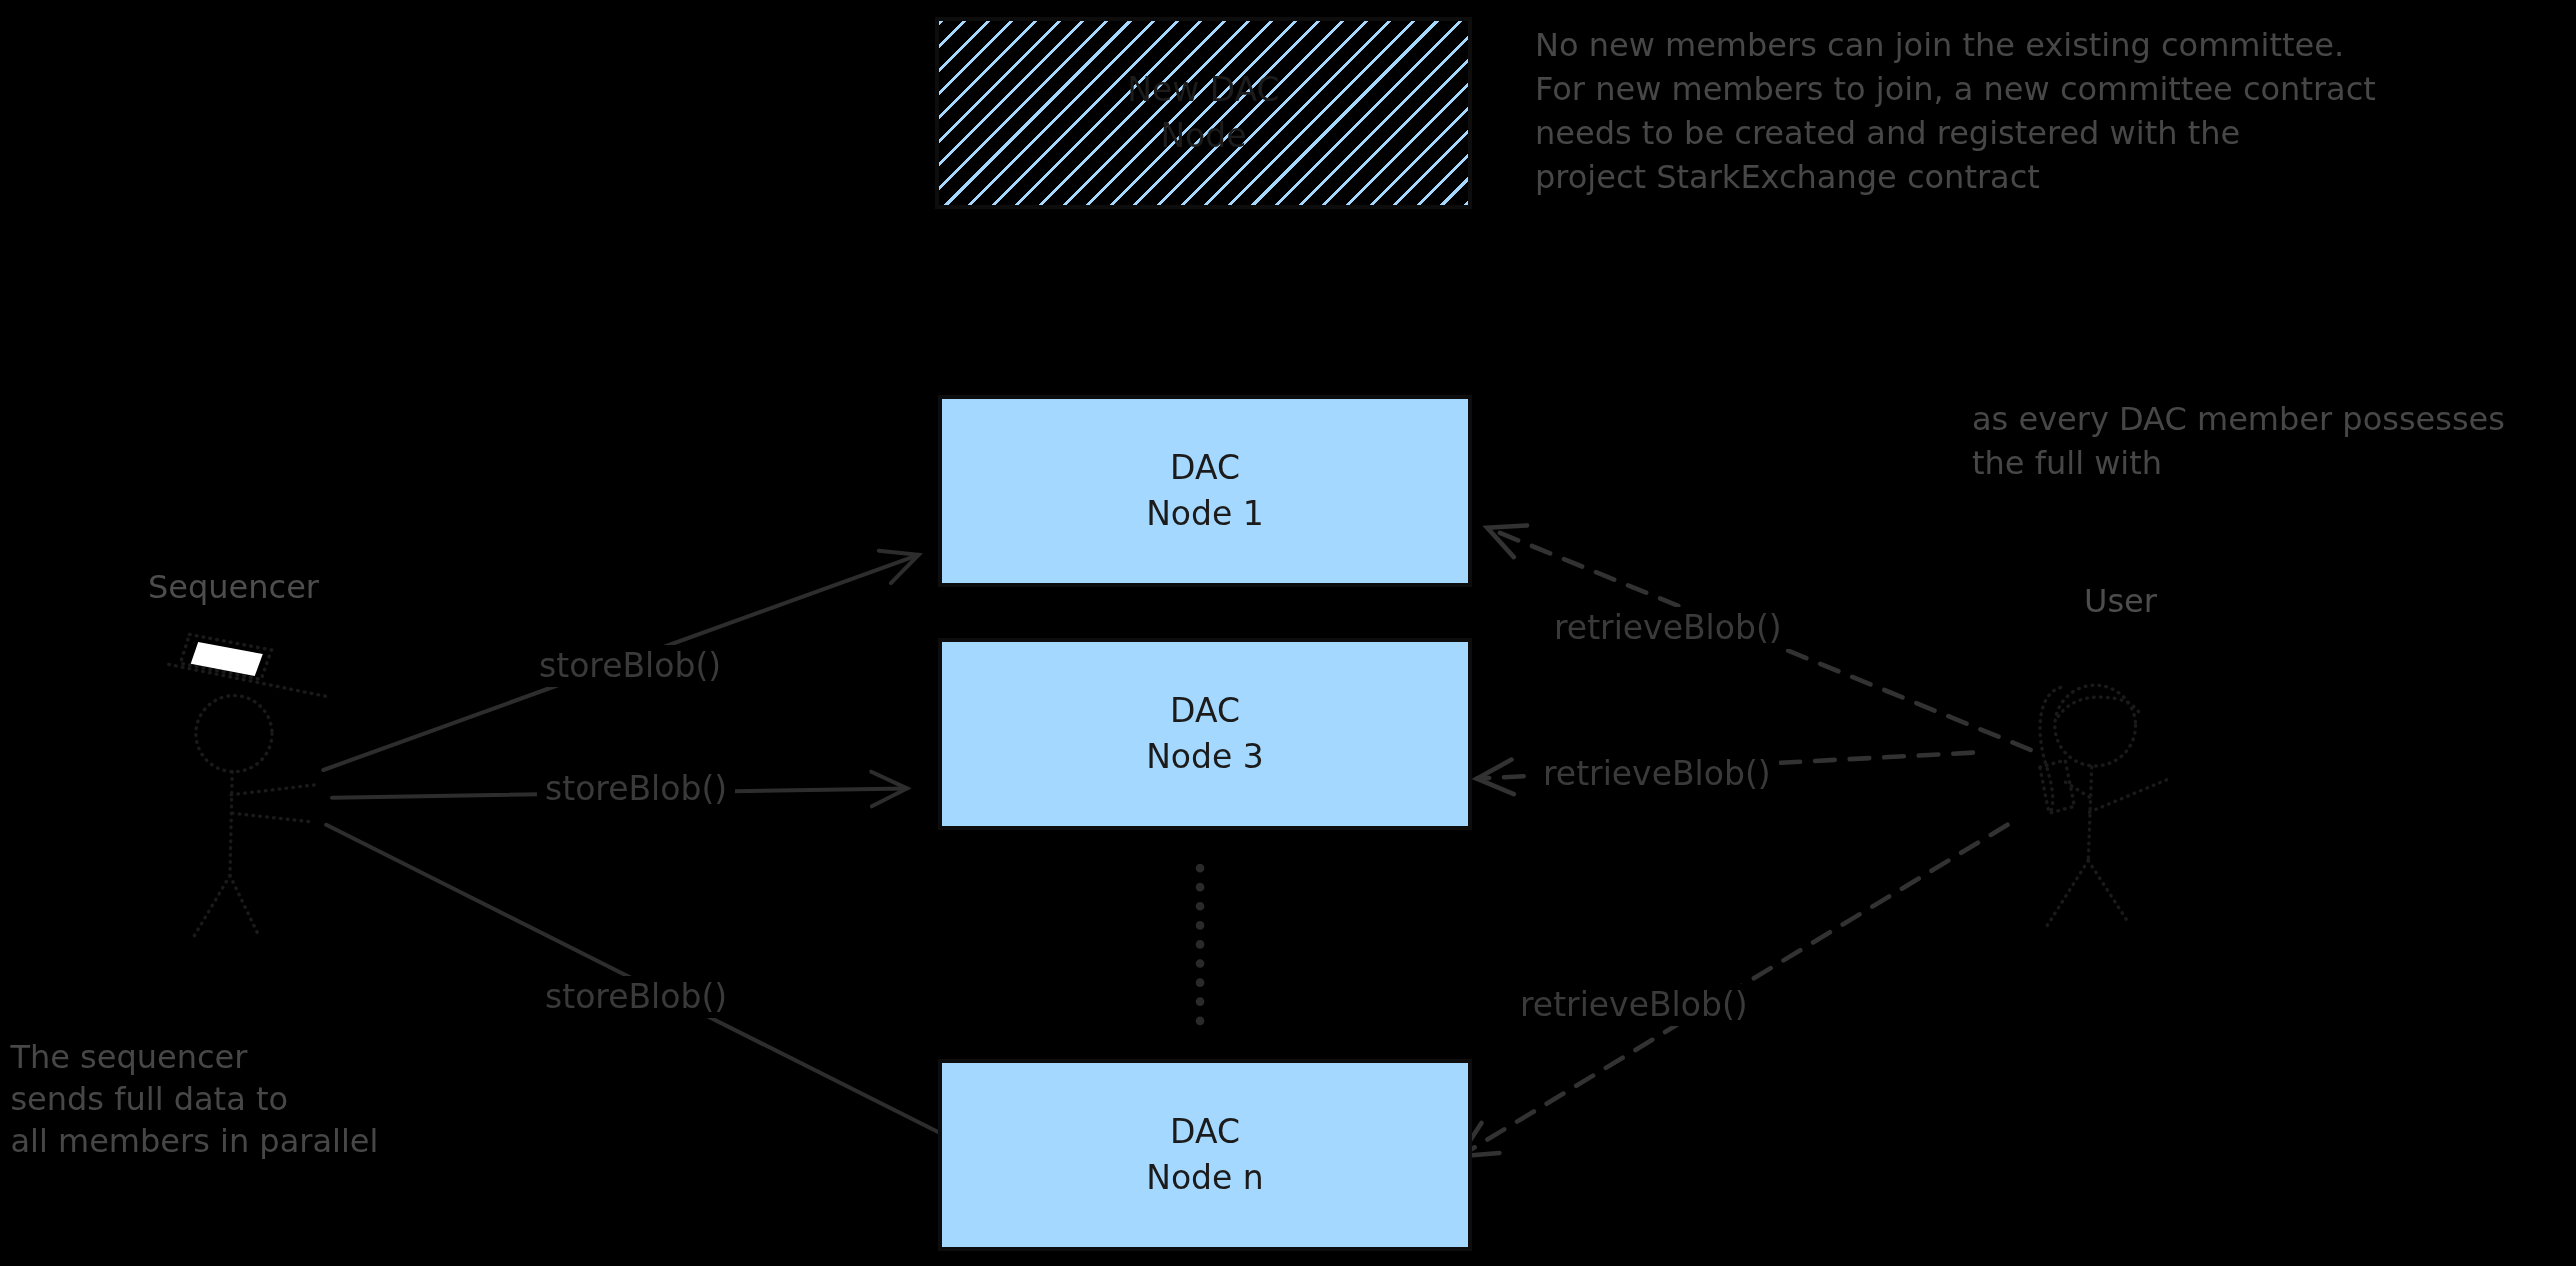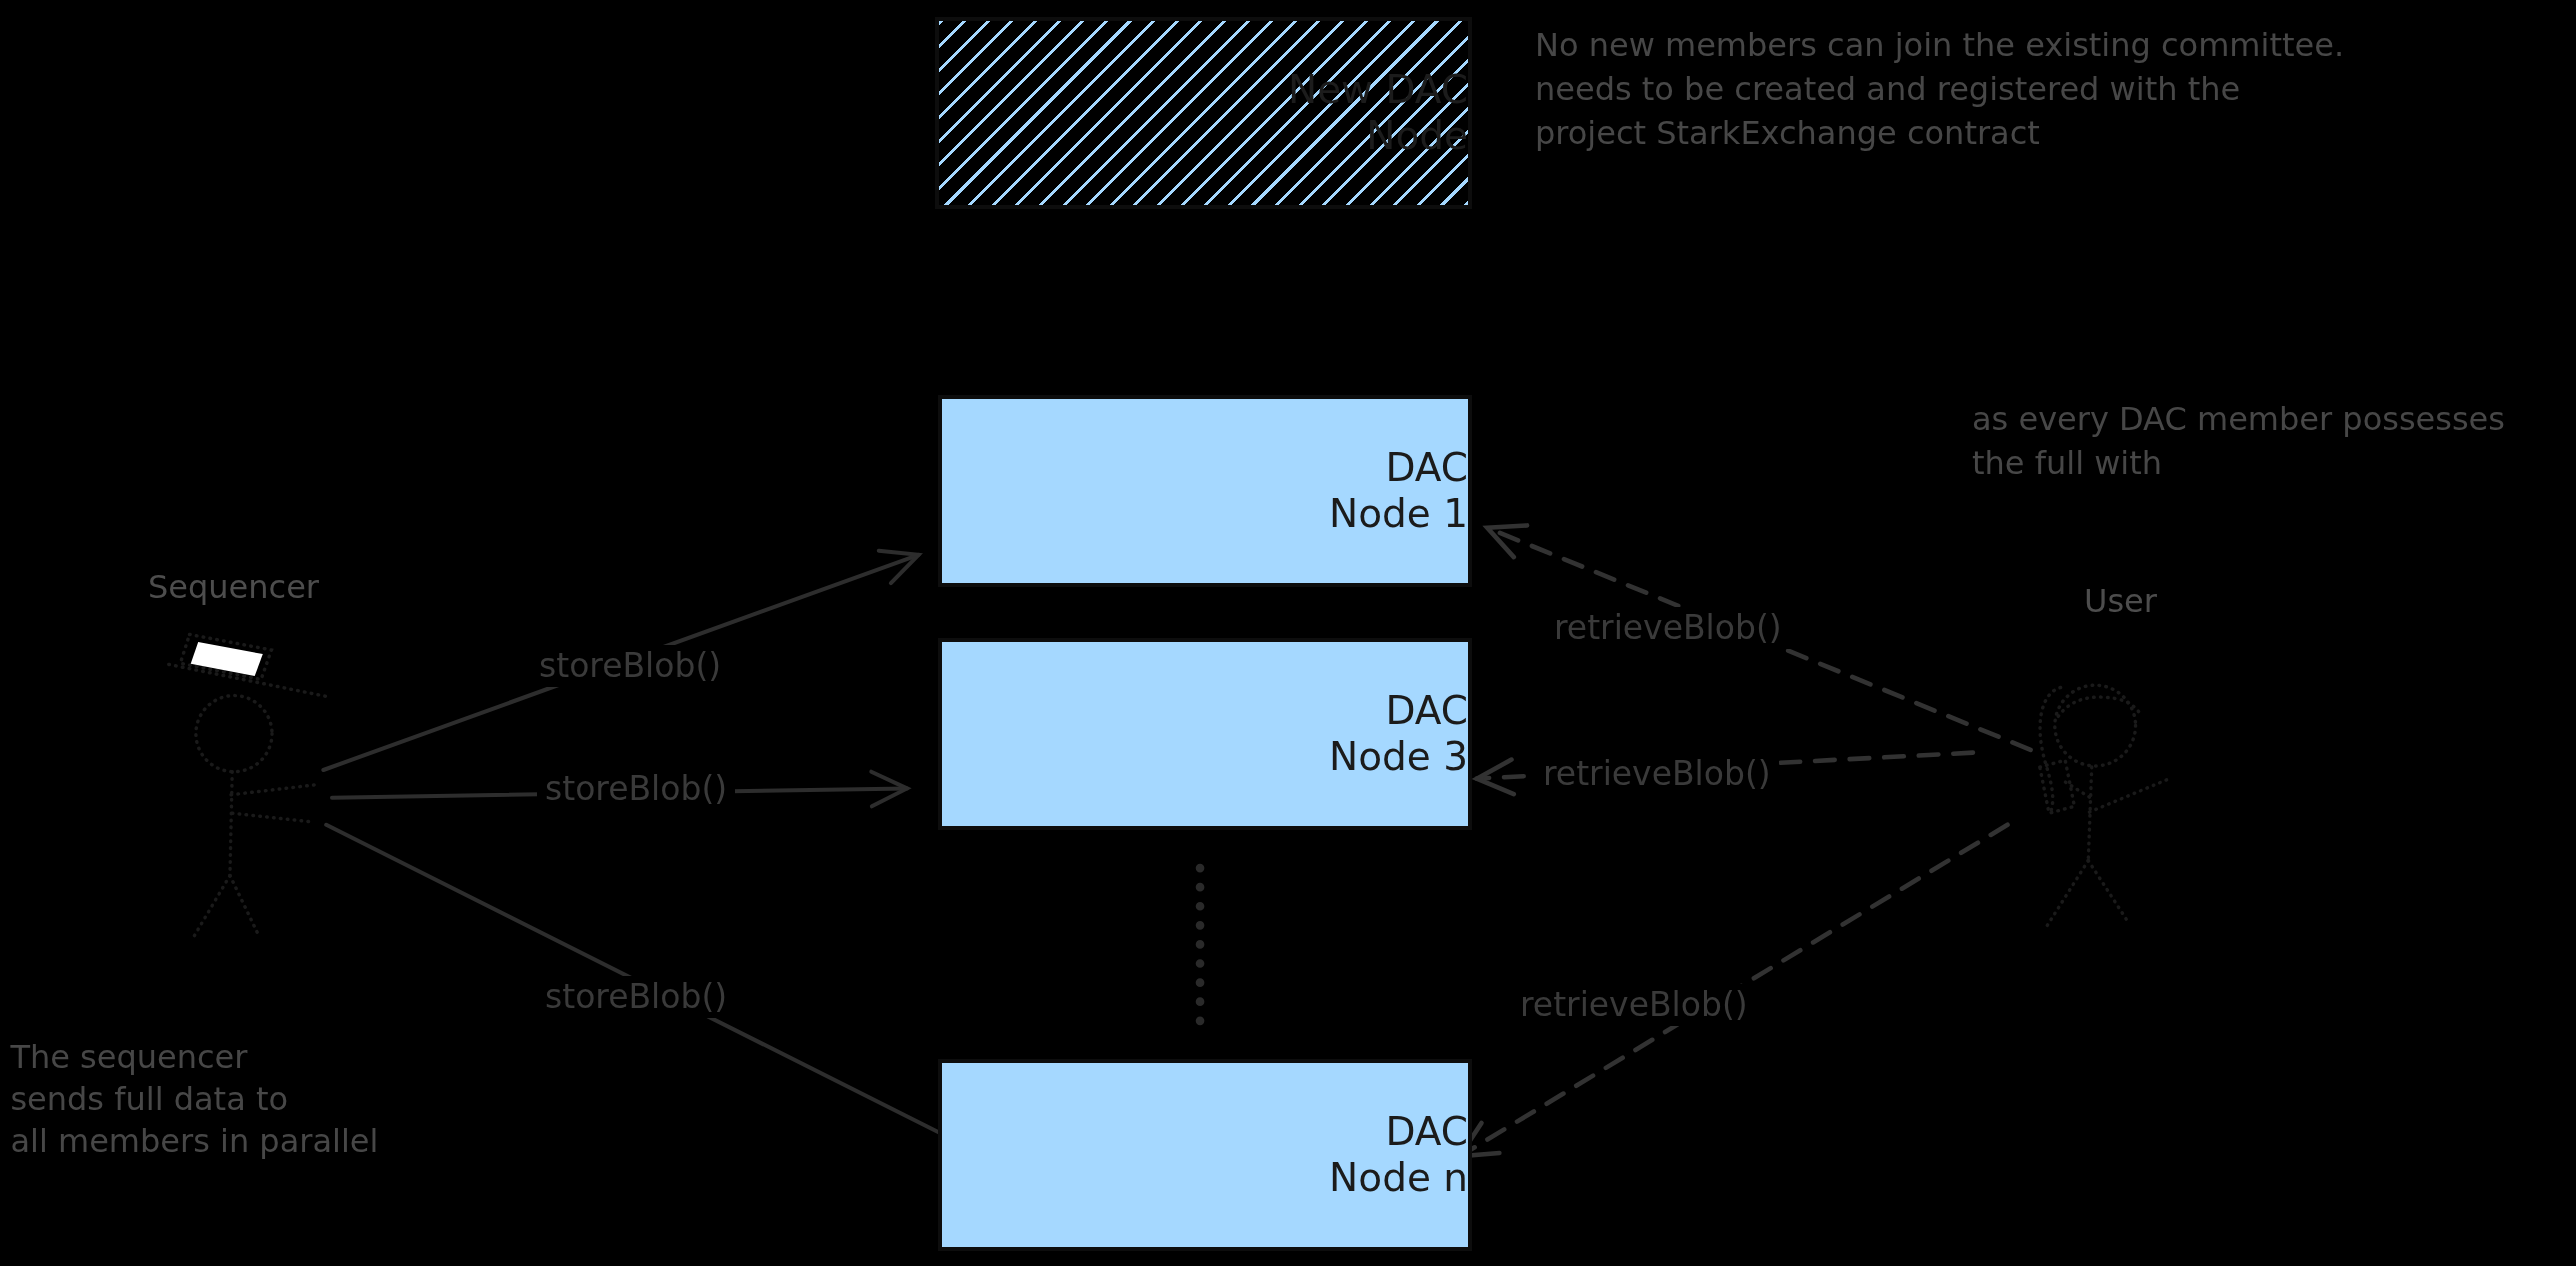--- a/index.html
+++ b/index.html
@@ -6,26 +6,26 @@
   .canvas{
     position:relative;
     width:2576px;height:1266px;
     background:var(--background,#000);
     font-family:"DejaVu Sans",sans-serif;
     overflow:hidden;
   }
   svg.layer{position:absolute;left:0;top:0;}
   .box{
     position:absolute;
-    display:flex;flex-direction:column;align-items:flex-end;justify-content:center;
+    display:flex;flex-direction:column;align-items:center;justify-content:center;
     box-sizing:border-box;
     background:var(--box-fill,#a5d8ff);
     border:4px solid var(--box-border,#0d0d0d);
     color:var(--box-text,#1b1b1b);
-    font-size:39px;line-height:46px;text-align:center;
+    font-size:33px;line-height:46px;text-align:center;
   }
   .box.hatched{
     background:repeating-linear-gradient(135deg, var(--box-fill,#a5d8ff) 0 2.9px, #000 2.9px 16.7px);
     color:#1c1c1c;
   }
   .call{
     position:absolute;
     background:#000;
     color:var(--call-label,#3a3a3a);
     font-size:33px;line-height:37px;
@@ -125,20 +125,21 @@
 
   <div class="call" style="left:531px;top:645px;">storeBlob()</div>
   <div class="call" style="left:537px;top:768px;">storeBlob()</div>
   <div class="call" style="left:537px;top:976px;">storeBlob()</div>
   <div class="call" style="left:1546px;top:607px;">retrieveBlob()</div>
   <div class="call" style="left:1535px;top:753px;">retrieveBlob()</div>
   <div class="call" style="left:1512px;top:984px;">retrieveBlob()</div>
 
   <div class="note" style="left:1535px;top:23px;">
     <div>No new members can join the existing committee.</div>
+    <div>For new members to join, a new committee contract</div>
     <div>needs to be created and registered with the</div>
     <div>project StarkExchange contract</div>
   </div>
 
   <div class="note" style="left:1972px;top:397px;">
     <div>as every DAC member possesses</div>
     <div>the full with</div>
   </div>
 
   <div class="note compact" style="left:10.4px;top:1036px;">

